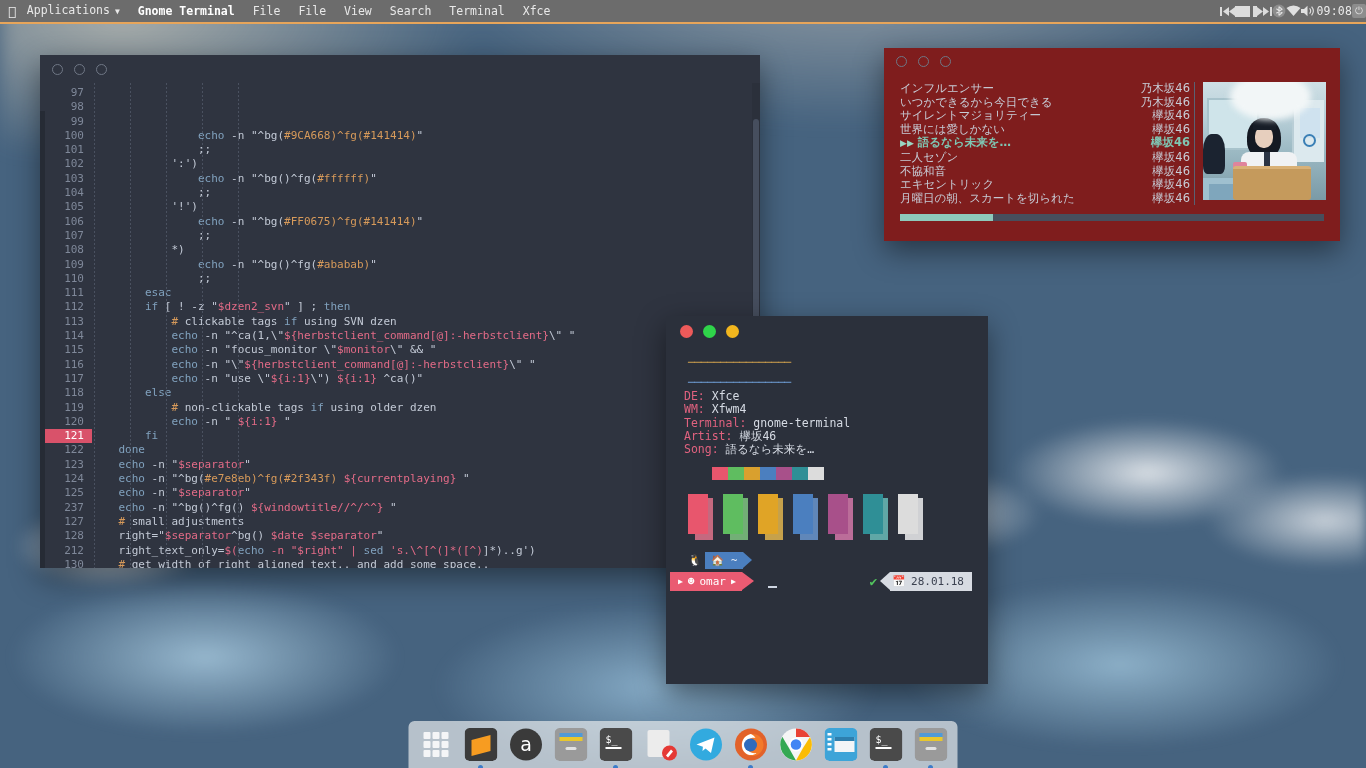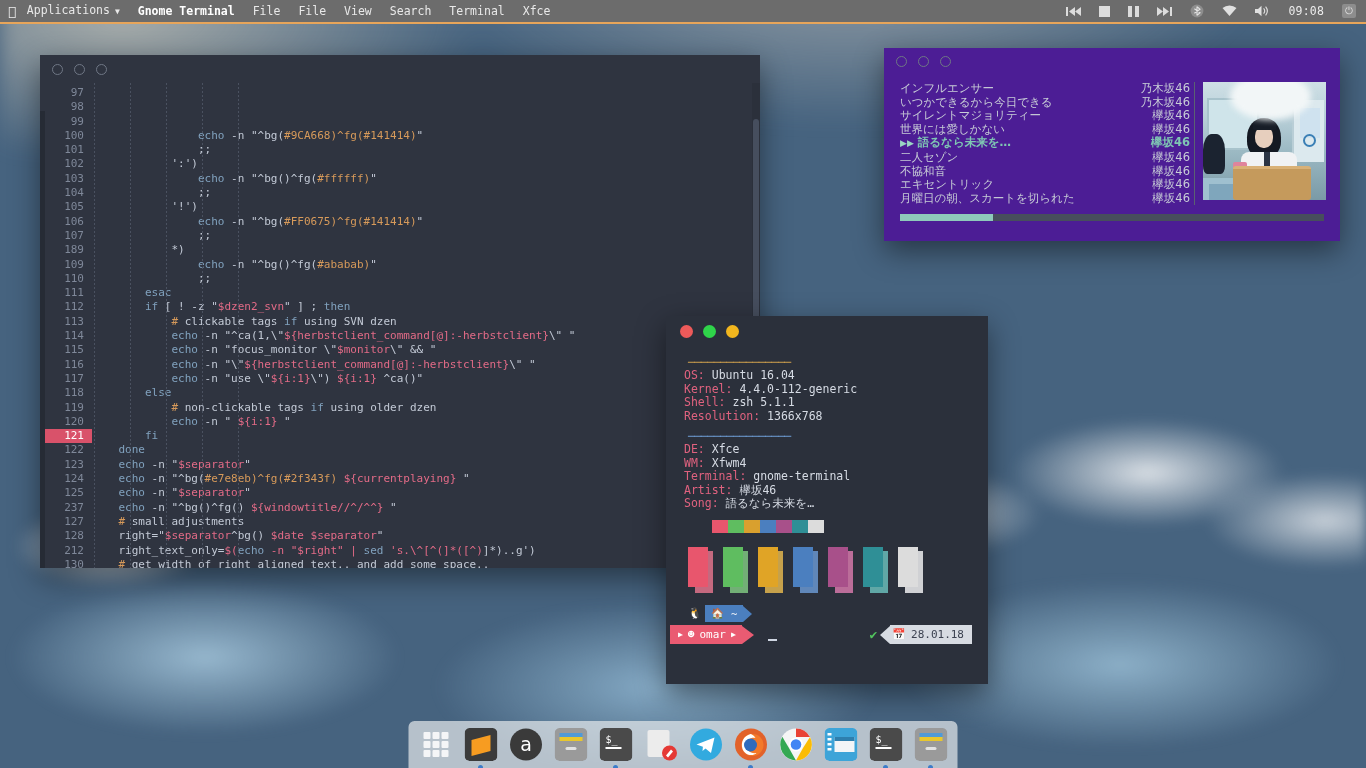--- a/index.html
+++ b/index.html
@@ -56,21 +56,21 @@
     display:flex; align-items:center;
     color:#e9e9e9; font-size:11.5px;
     font-family:"DejaVu Sans Mono", monospace;
     z-index:50;
   }
   .mb-left{ display:flex; align-items:center; gap:0; padding-left:8px; }
   .mb-item{ padding:3px 9px; line-height:22px; white-space:nowrap; cursor:default; }
   .mb-item.bold{ font-weight:bold; color:#fff; }
   .apple-logo{ font-size:13px; padding-right:2px; color:#efefef; }
   .caret-dn{ font-size:8px; padding-left:5px; }
-  .mb-right{ margin-left:auto; display:flex; align-items:center; gap:18px; padding-right:10px; }
+  .mb-right{ margin-left:auto; display:flex; align-items:center; gap:0; }
   .tray-ico{ display:inline-flex; align-items:center; justify-content:center; color:#dcdcdc; }
   .clock{ font-size:11.5px; color:#ececec; letter-spacing:.2px; }
   .batt{ background:#8d8d8d; border-radius:2px; padding:1px 3px; color:#ddd; font-size:10px; }
 
   
   .win{ position:absolute; box-shadow:0 10px 28px rgba(0,0,0,.45); }
 
   
   #editor-win{ left:40px; top:55px; width:720px; height:513px; background:#2f3440; }
   #editor-titlebar{ height:28px; background:#2f3440; display:flex; align-items:center; padding-left:12px; gap:11px;}
@@ -90,21 +90,21 @@
   }
   .indent-guides{ position:absolute; top:0; bottom:0; left:0; width:100%; pointer-events:none; }
   .ig{ position:absolute; top:0; bottom:0; width:1px; background:repeating-linear-gradient(to bottom,#4a5160 0 2px, transparent 2px 4px); }
   .ln{ height:14.3px; }
   .k{color:#81a2be;} .v{color:#e36b87;} .n{color:#d79a5a;}
   #ed-scroll{ position:absolute; right:0; top:0; width:8px; height:485px; background:#2b303b; }
   #ed-thumb{ position:absolute; right:1px; top:36px; width:6px; height:270px; background:#464e5e; border-radius:3px; }
   #ed-left-rail{ position:absolute; left:0; top:28px; width:5px; bottom:0; background:#262b35; }
 
   
-  #music-win{ left:884px; top:48px; width:456px; height:193px; background:#4c1d95; }
+  #music-win{ left:884px; top:48px; width:456px; height:193px; background:#7f1d1d; }
   #music-titlebar{ height:26px; display:flex; align-items:center; padding-left:12px; gap:11px; }
   #music-body{ display:flex; padding:8px 14px 0 16px; }
   #playlist{ flex:1; }
   .track{ display:flex; font-size:11.5px; line-height:13.6px; color:#c7ccd6;
           font-family:"DejaVu Sans", sans-serif; }
   .track .t-name{ flex:1; white-space:nowrap; overflow:hidden; }
   .track .t-art{ width:62px; text-align:right; }
   .track.playing{ color:#7fc6b3; font-weight:bold;justify-content:center; }
   .track .play-ind{ color:#9ad6c3; padding-right:4px; font-size:9px; }
   #art-sep{ width:1px; background:#5a6172; margin:0 8px 0 4px; }
@@ -257,21 +257,21 @@
         <div>98</div>
         <div>99</div>
         <div>100</div>
         <div>101</div>
         <div>102</div>
         <div>103</div>
         <div>104</div>
         <div>105</div>
         <div>106</div>
         <div>107</div>
-        <div>189</div>
+        <div>108</div>
         <div>109</div>
         <div>110</div>
         <div>111</div>
         <div>112</div>
         <div>113</div>
         <div>114</div>
         <div>115</div>
         <div>116</div>
         <div>117</div>
         <div>118</div>
@@ -376,26 +376,20 @@
 </div>
 
 <div class="win" id="term-win">
   <div id="term-titlebar">
     <span class="dot red"></span>
     <span class="dot green"></span>
     <span class="dot yellow"></span>
   </div>
   <div id="term-body">
     <div class="nf-rule">────────────────</div>
-    <div id="info-top">
-        <div><span class="nf-k">OS:</span><span class="nf-v"> Ubuntu 16.04</span></div>
-        <div><span class="nf-k">Kernel:</span><span class="nf-v"> 4.4.0-112-generic</span></div>
-        <div><span class="nf-k">Shell:</span><span class="nf-v"> zsh 5.1.1</span></div>
-        <div><span class="nf-k">Resolution:</span><span class="nf-v"> 1366x768</span></div>
-      </div>
     <div class="nf-gap"></div>
     <div class="nf-rule2">────────────────</div>
     <div id="info-bottom">
         <div><span class="nf-k">DE:</span><span class="nf-v"> Xfce</span></div>
         <div><span class="nf-k">WM:</span><span class="nf-v"> Xfwm4</span></div>
         <div><span class="nf-k">Terminal:</span><span class="nf-v"> gnome-terminal</span></div>
         <div><span class="nf-k">Artist:</span><span class="nf-v"> 欅坂46</span></div>
         <div><span class="nf-k">Song:</span><span class="nf-v"> 語るなら未来を…</span></div>
       </div>
   </div>

